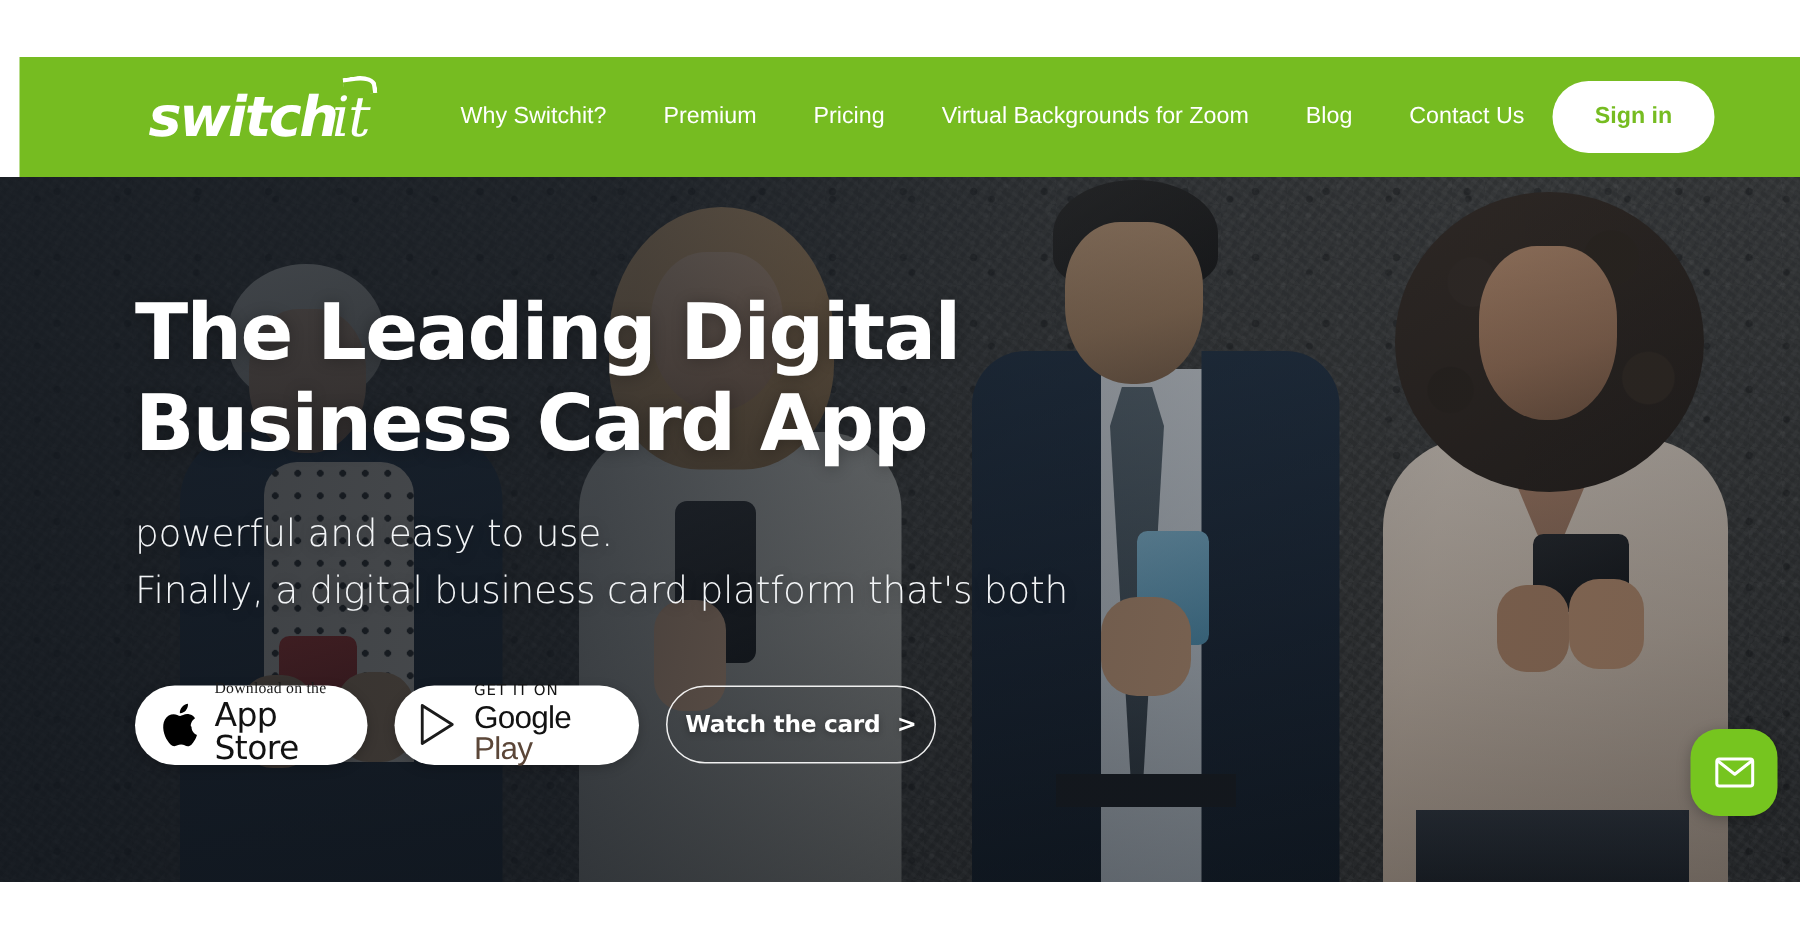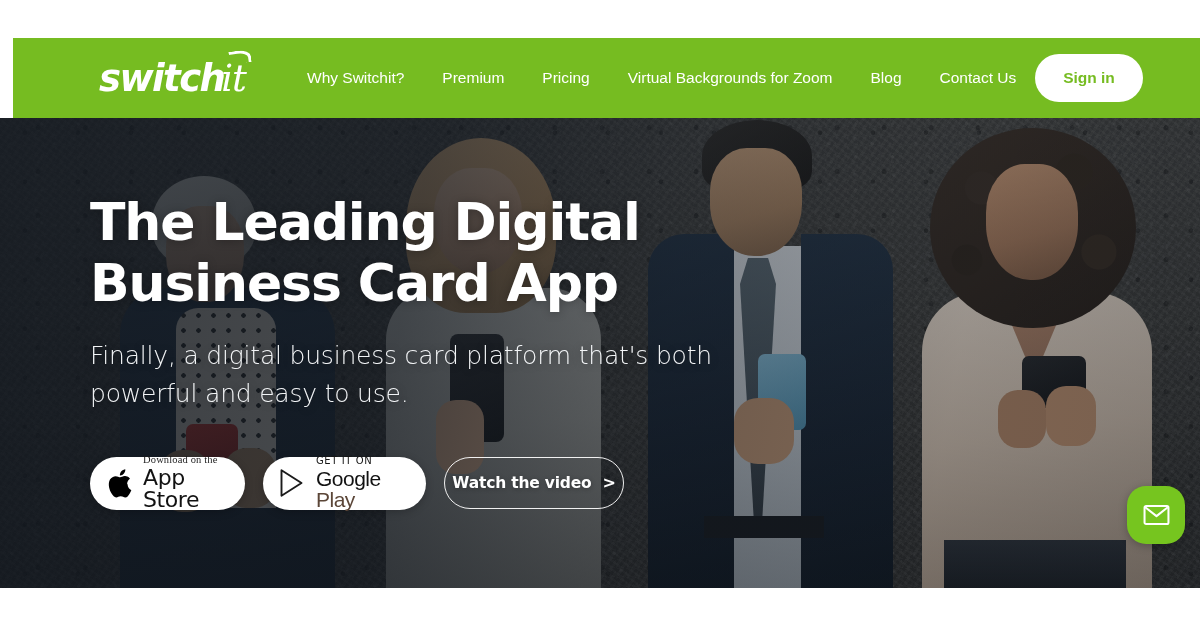--- a/index.html
+++ b/index.html
@@ -547,22 +547,22 @@
     <div class="hero-overlay"></div>
 
     <div class="hero-content">
 
       <h1 class="hero-title">
         <span class="line">The Leading Digital</span>
         <span class="line">Business Card App</span>
       </h1>
 
       <p class="hero-sub">
+        <span class="line">powerful and easy to use.</span>
         <span class="line">Finally, a digital business card platform that's both</span>
-        <span class="line">powerful and easy to use.</span>
       </p>
 
       <div class="cta-row">
 
         <a class="badge badge-appstore" href="#">
           <svg class="apple-icon" viewBox="0 0 24 29" aria-hidden="true">
             <path fill="#000000" d="M19.4 15.4c0-3.3 2.7-4.9 2.8-5-1.5-2.2-3.9-2.5-4.7-2.6-2-.2-3.9 1.2-4.9 1.2-1 0-2.6-1.1-4.2-1.1C6.2 7.9 4 9.1 2.8 11.2c-2.4 4.2-.6 10.4 1.7 13.8 1.1 1.7 2.5 3.5 4.3 3.5 1.7-.1 2.4-1.1 4.4-1.1 2 0 2.6 1.1 4.4 1.1 1.8 0 2.9-1.7 4-3.4 1.3-1.9 1.8-3.8 1.8-3.9-.1 0-3.5-1.3-3.5-5.3z"></path>
             <path fill="#000000" d="M16.3 5.3c.9-1.1 1.5-2.6 1.3-4.1-1.3.1-2.9.9-3.8 2-.8 1-1.6 2.5-1.4 4 1.5.1 3-.8 3.9-1.9z"></path>
           </svg>
           <span class="badge-text">
@@ -577,21 +577,21 @@
           </svg>
           <span class="badge-text">
             <span class="gp-small">GET IT ON</span>
             <span class="gp-big">
               <span class="g-google">Google</span><span class="g-play"> Play</span>
             </span>
           </span>
         </a>
 
         <button class="watch-btn">
-          <span>Watch the video</span>
+          <span>Watch the card</span>
           <span class="watch-arrow">&gt;</span>
         </button>
       </div>
     </div>
 
     <button class="chat-widget">
       <svg viewBox="0 0 28 22" aria-hidden="true">
         <rect x="1.6" y="1.6" width="24.8" height="18.8" rx="1.6" fill="none" stroke="#ffffff" stroke-width="2.1"></rect>
         <path d="M2.6 3.2 L14 12.2 L25.4 3.2" fill="none" stroke="#ffffff" stroke-width="2.1" stroke-linecap="round" stroke-linejoin="round"></path>
       </svg>

